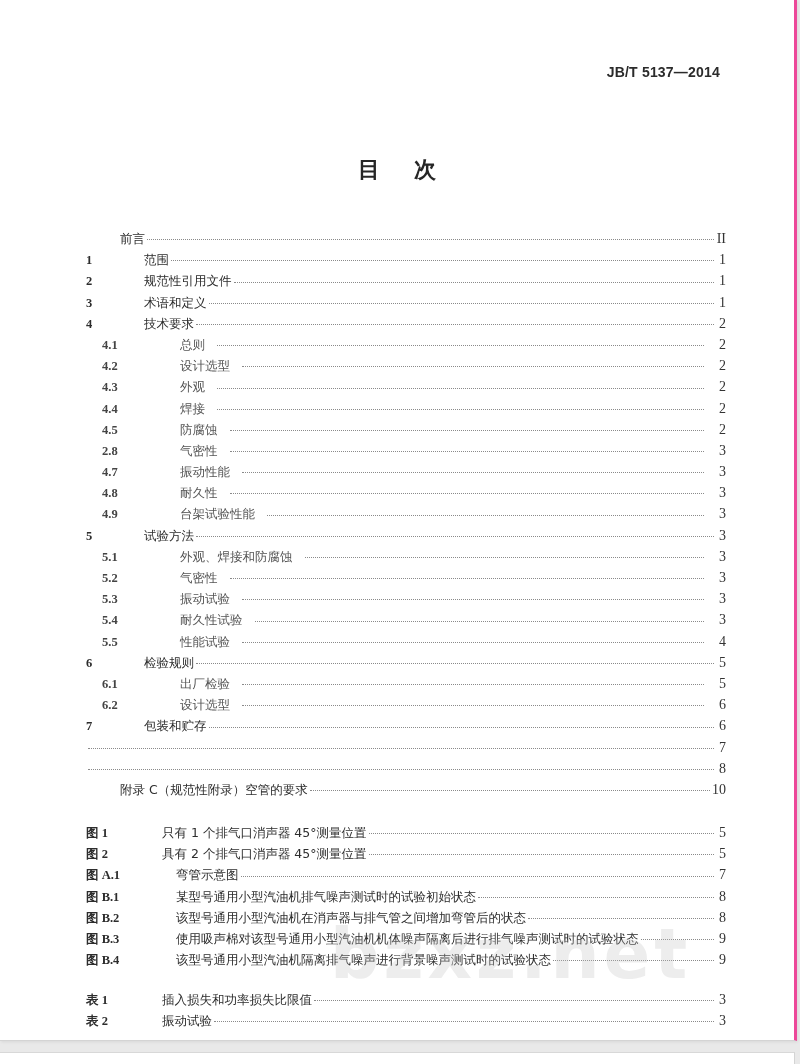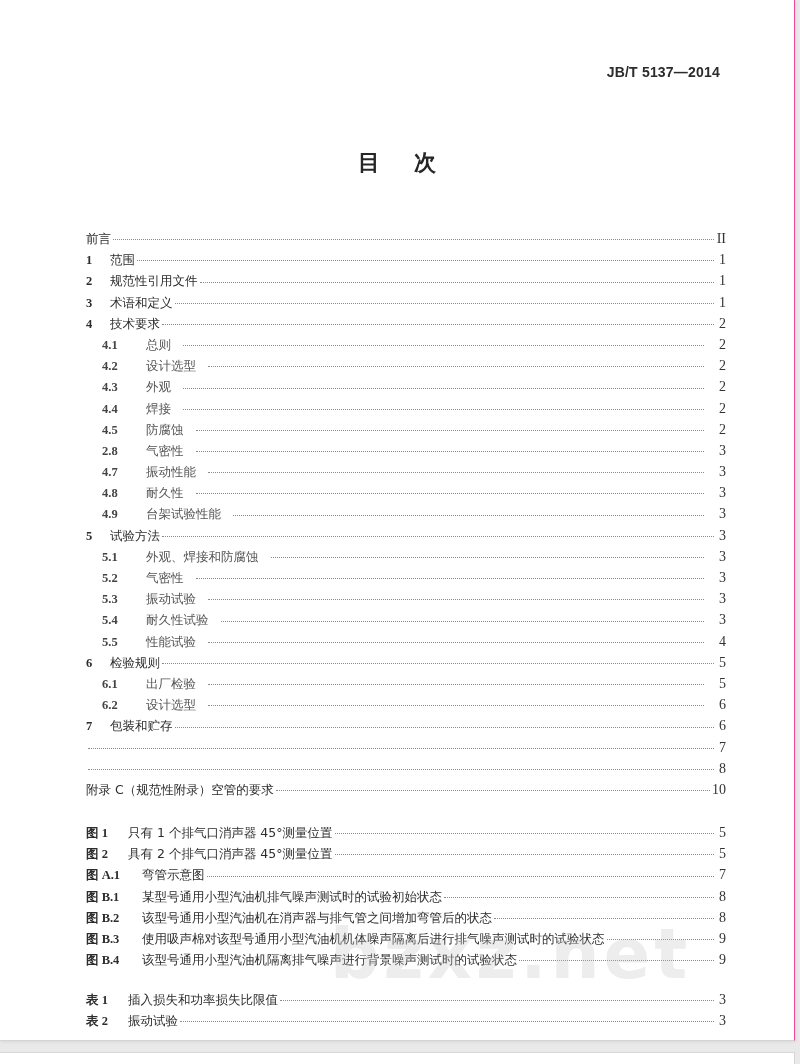--- a/index.html
+++ b/index.html
@@ -12,21 +12,21 @@
       font-family: "DejaVu Serif", "Liberation Serif", serif;
       color: #2a2a2a;
     }
     .page {
       position: absolute;
       left: 0;
       top: 0;
       width: 794px;
       height: 1040px;
       background: #ffffff;
-      border-right: 1px solid #ec4899;
+      border-right: 3px solid #ec4899;
       border-bottom: 1px solid #d4d4d4;
       box-shadow: 1px 1px 3px rgba(0,0,0,0.08);
     }
     .next-page {
       position: absolute;
       left: 0;
       top: 1052px;
       width: 794px;
       height: 20px;
       background: #ffffff;
@@ -38,21 +38,21 @@
       top: 64px;
       right: 74px;
       font-family: "Liberation Sans", "DejaVu Sans", sans-serif;
       font-weight: bold;
       font-size: 14px;
       color: #2b2b2b;
       letter-spacing: 0.2px;
     }
     .title {
       position: absolute;
-      top: 148px;
+      top: 155px;
       left: 0;
       width: 794px;
       text-align: center;
       font-family: "DejaVu Sans", "Liberation Sans", sans-serif;
       font-size: 22px;
       font-weight: bold;
       color: #262626;
       letter-spacing: 0;
     }
     .title span { display: inline-block; }
@@ -85,20 +85,21 @@
     }
     .toc-row.level-1 .num { width: 24px; }
     .toc-row.level-2 .num { width: 34px; font-weight: bold; color: #444; }
     .toc-row.fig .num { width: 42px; }
     .toc-row.fig.wide .num { width: 56px; }
     .toc-row.tbl .num { width: 42px; }
     .toc-row .label {
       flex: 0 0 auto;
       font-family: "DejaVu Sans", "Liberation Sans", sans-serif;
       font-size: 12.5px;
+      margin-left: 34px;
     }
     .toc-row.level-2 .label { color: #555; }
     .toc-row .dots {
       flex: 1 1 auto;
       overflow: hidden;
       margin: 0 2px;
       position: relative;
       top: -3px;
       border-bottom: 1.5px dotted #8a8a8a;
       height: 1px;

